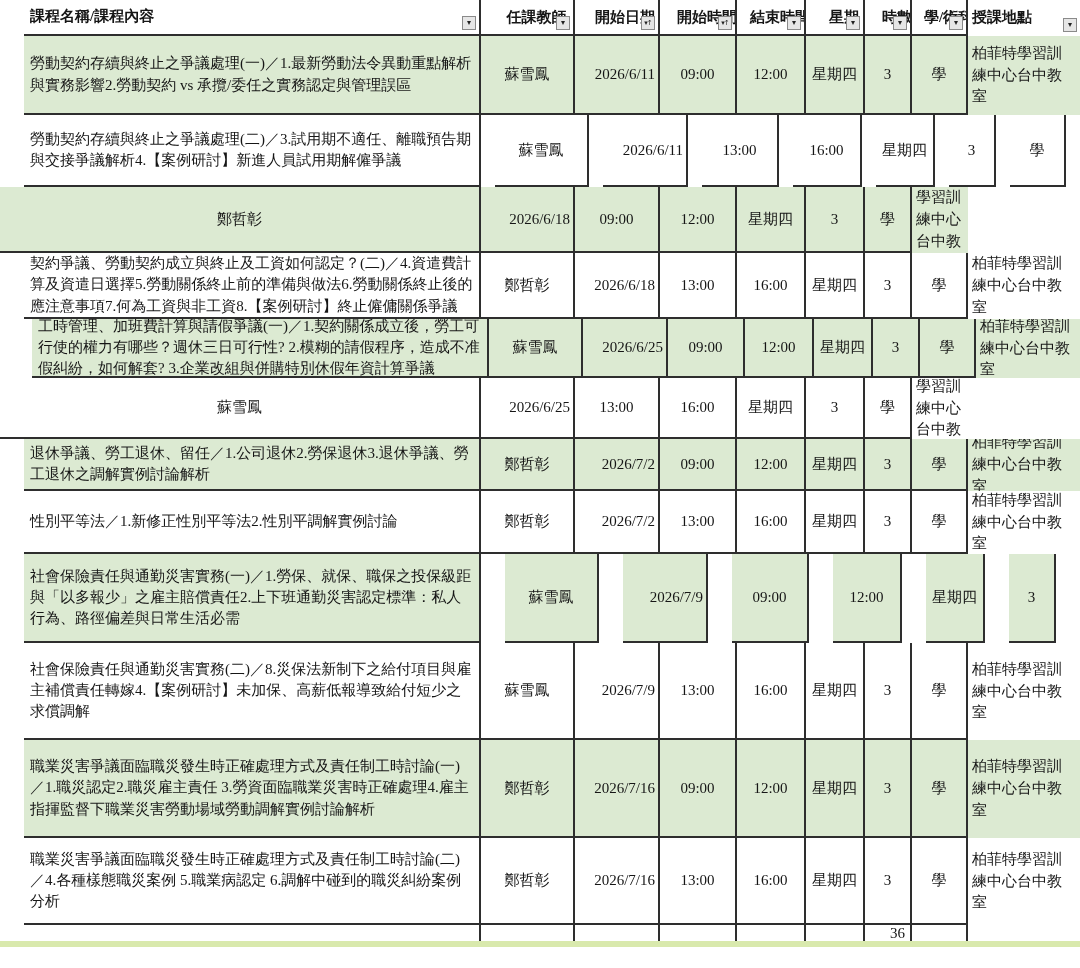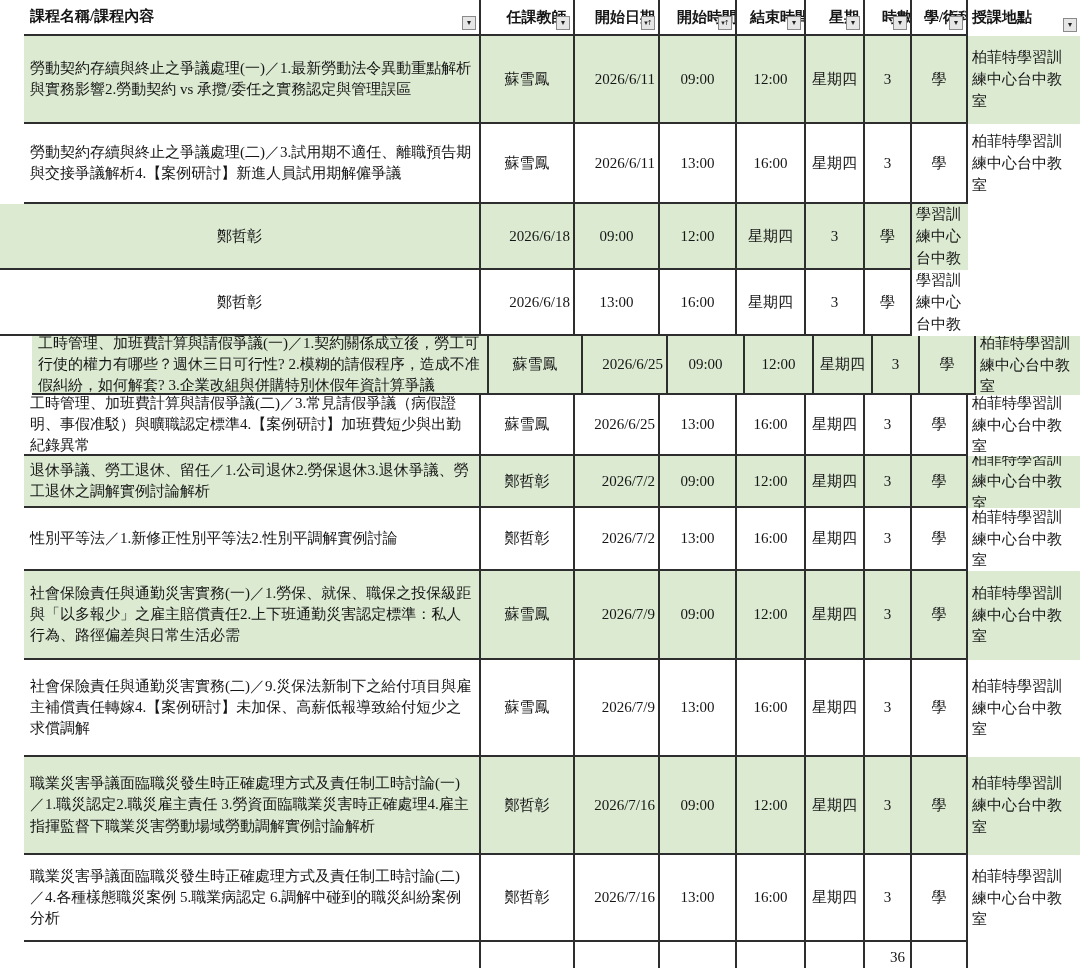--- a/index.html
+++ b/index.html
@@ -41,21 +41,21 @@
   }
   .fbtn.sorted{font-size:7px;letter-spacing:-1px;}
   
   .c-course{padding:4px 6px;font-size:15px;line-height:1.42;text-align:left;margin-left:24px;}
   .c-teacher,.c-start_time,.c-end_time,.c-weekday,.c-hours,.c-subject_type{
     justify-content:center;font-size:15px;text-align:center;
   }
   .c-start_date{justify-content:flex-end;padding-right:3px;font-size:15px;}
   .c-location{padding:2px 4px;font-size:15px;line-height:1.45;text-align:left;}
   
-  .footer-row{height:31px;}
+  .footer-row{height:16px;}
   .footer-row .cell{border-bottom:none;}
   .footer-row .c-hours{justify-content:flex-end;padding-right:5px;font-size:15px;}
   .bottom-strip{height:6px;background:var(--stripgreen);}
 </style>
 </head>
 <body>
 
 <div class="sheet">
   <div class="row header-row" id="header-row">
       <div class="cell hcell c-course">
@@ -89,21 +89,21 @@
       <div class="cell hcell c-subject_type">
         <span>學/術科</span>
         <button class="fbtn">▾</button>
       </div>
       <div class="cell hcell c-location">
         <span>授課地點</span>
         <button class="fbtn">▾</button>
       </div>
     </div>
   <div id="body-rows">
-      <div class="row brow green" style="height: 88px;">
+      <div class="row brow green" style="height: 79px;">
         <div class="cell c-course">
           <span>勞動契約存續與終止之爭議處理(一)／1.最新勞動法令異動重點解析與實務影響2.勞動契約 vs 承攬/委任之實務認定與管理誤區</span>
         </div>
         <div class="cell c-teacher">
           <span>蘇雪鳳</span>
         </div>
         <div class="cell c-start_date">
           <span>2026/6/11</span>
         </div>
         <div class="cell c-start_time">
@@ -118,21 +118,21 @@
         <div class="cell c-hours">
           <span>3</span>
         </div>
         <div class="cell c-subject_type">
           <span>學</span>
         </div>
         <div class="cell c-location">
           <span>柏菲特學習訓練中心台中教室</span>
         </div>
       </div>
-      <div class="row brow white" style="height: 80px;">
+      <div class="row brow white" style="height: 72px; gap: 14px;">
         <div class="cell c-course">
           <span>勞動契約存續與終止之爭議處理(二)／3.試用期不適任、離職預告期與交接爭議解析4.【案例研討】新進人員試用期解僱爭議</span>
         </div>
         <div class="cell c-teacher">
           <span>蘇雪鳳</span>
         </div>
         <div class="cell c-start_date">
           <span>2026/6/11</span>
         </div>
         <div class="cell c-start_time">
@@ -174,20 +174,23 @@
           <span>3</span>
         </div>
         <div class="cell c-subject_type">
           <span>學</span>
         </div>
         <div class="cell c-location">
           <span>柏菲特學習訓練中心台中教室</span>
         </div>
       </div>
       <div class="row brow white" style="height: 66px;">
+        <div class="cell c-course">
+          <span>契約爭議、勞動契約成立與終止及工資如何認定？(二)／4.資遣費計算及資遣日選擇5.勞動關係終止前的準備與做法6.勞動關係終止後的應注意事項7.何為工資與非工資8.【案例研討】終止僱傭關係爭議</span>
+        </div>
         <div class="cell c-teacher">
           <span>鄭哲彰</span>
         </div>
         <div class="cell c-start_date">
           <span>2026/6/18</span>
         </div>
         <div class="cell c-start_time">
           <span>13:00</span>
         </div>
         <div class="cell c-end_time">
@@ -229,23 +232,20 @@
           <span>3</span>
         </div>
         <div class="cell c-subject_type">
           <span>學</span>
         </div>
         <div class="cell c-location">
           <span>柏菲特學習訓練中心台中教室</span>
         </div>
       </div>
       <div class="row brow white" style="height: 61px;">
-        <div class="cell c-course">
-          <span>工時管理、加班費計算與請假爭議(二)／3.常見請假爭議（病假證明、事假准駁）與曠職認定標準4.【案例研討】加班費短少與出勤紀錄異常</span>
-        </div>
         <div class="cell c-teacher">
           <span>蘇雪鳳</span>
         </div>
         <div class="cell c-start_date">
           <span>2026/6/25</span>
         </div>
         <div class="cell c-start_time">
           <span>13:00</span>
         </div>
         <div class="cell c-end_time">
@@ -315,21 +315,21 @@
         <div class="cell c-hours">
           <span>3</span>
         </div>
         <div class="cell c-subject_type">
           <span>學</span>
         </div>
         <div class="cell c-location">
           <span>柏菲特學習訓練中心台中教室</span>
         </div>
       </div>
-      <div class="row brow green" style="height: 89px;">
+      <div class="row brow green" style="height: 89px; gap: 24px;">
         <div class="cell c-course">
           <span>社會保險責任與通勤災害實務(一)／1.勞保、就保、職保之投保級距與「以多報少」之雇主賠償責任2.上下班通勤災害認定標準：私人行為、路徑偏差與日常生活必需</span>
         </div>
         <div class="cell c-teacher">
           <span>蘇雪鳳</span>
         </div>
         <div class="cell c-start_date">
           <span>2026/7/9</span>
         </div>
         <div class="cell c-start_time">
@@ -346,21 +346,21 @@
         </div>
         <div class="cell c-subject_type">
           <span>學</span>
         </div>
         <div class="cell c-location">
           <span>柏菲特學習訓練中心台中教室</span>
         </div>
       </div>
       <div class="row brow white" style="height: 97px;">
         <div class="cell c-course">
-          <span>社會保險責任與通勤災害實務(二)／9.災保法新制下之給付項目與雇主補償責任轉嫁4.【案例研討】未加保、高薪低報導致給付短少之求償調解</span>
+          <span>社會保險責任與通勤災害實務(二)／8.災保法新制下之給付項目與雇主補償責任轉嫁4.【案例研討】未加保、高薪低報導致給付短少之求償調解</span>
         </div>
         <div class="cell c-teacher">
           <span>蘇雪鳳</span>
         </div>
         <div class="cell c-start_date">
           <span>2026/7/9</span>
         </div>
         <div class="cell c-start_time">
           <span>13:00</span>
         </div>

